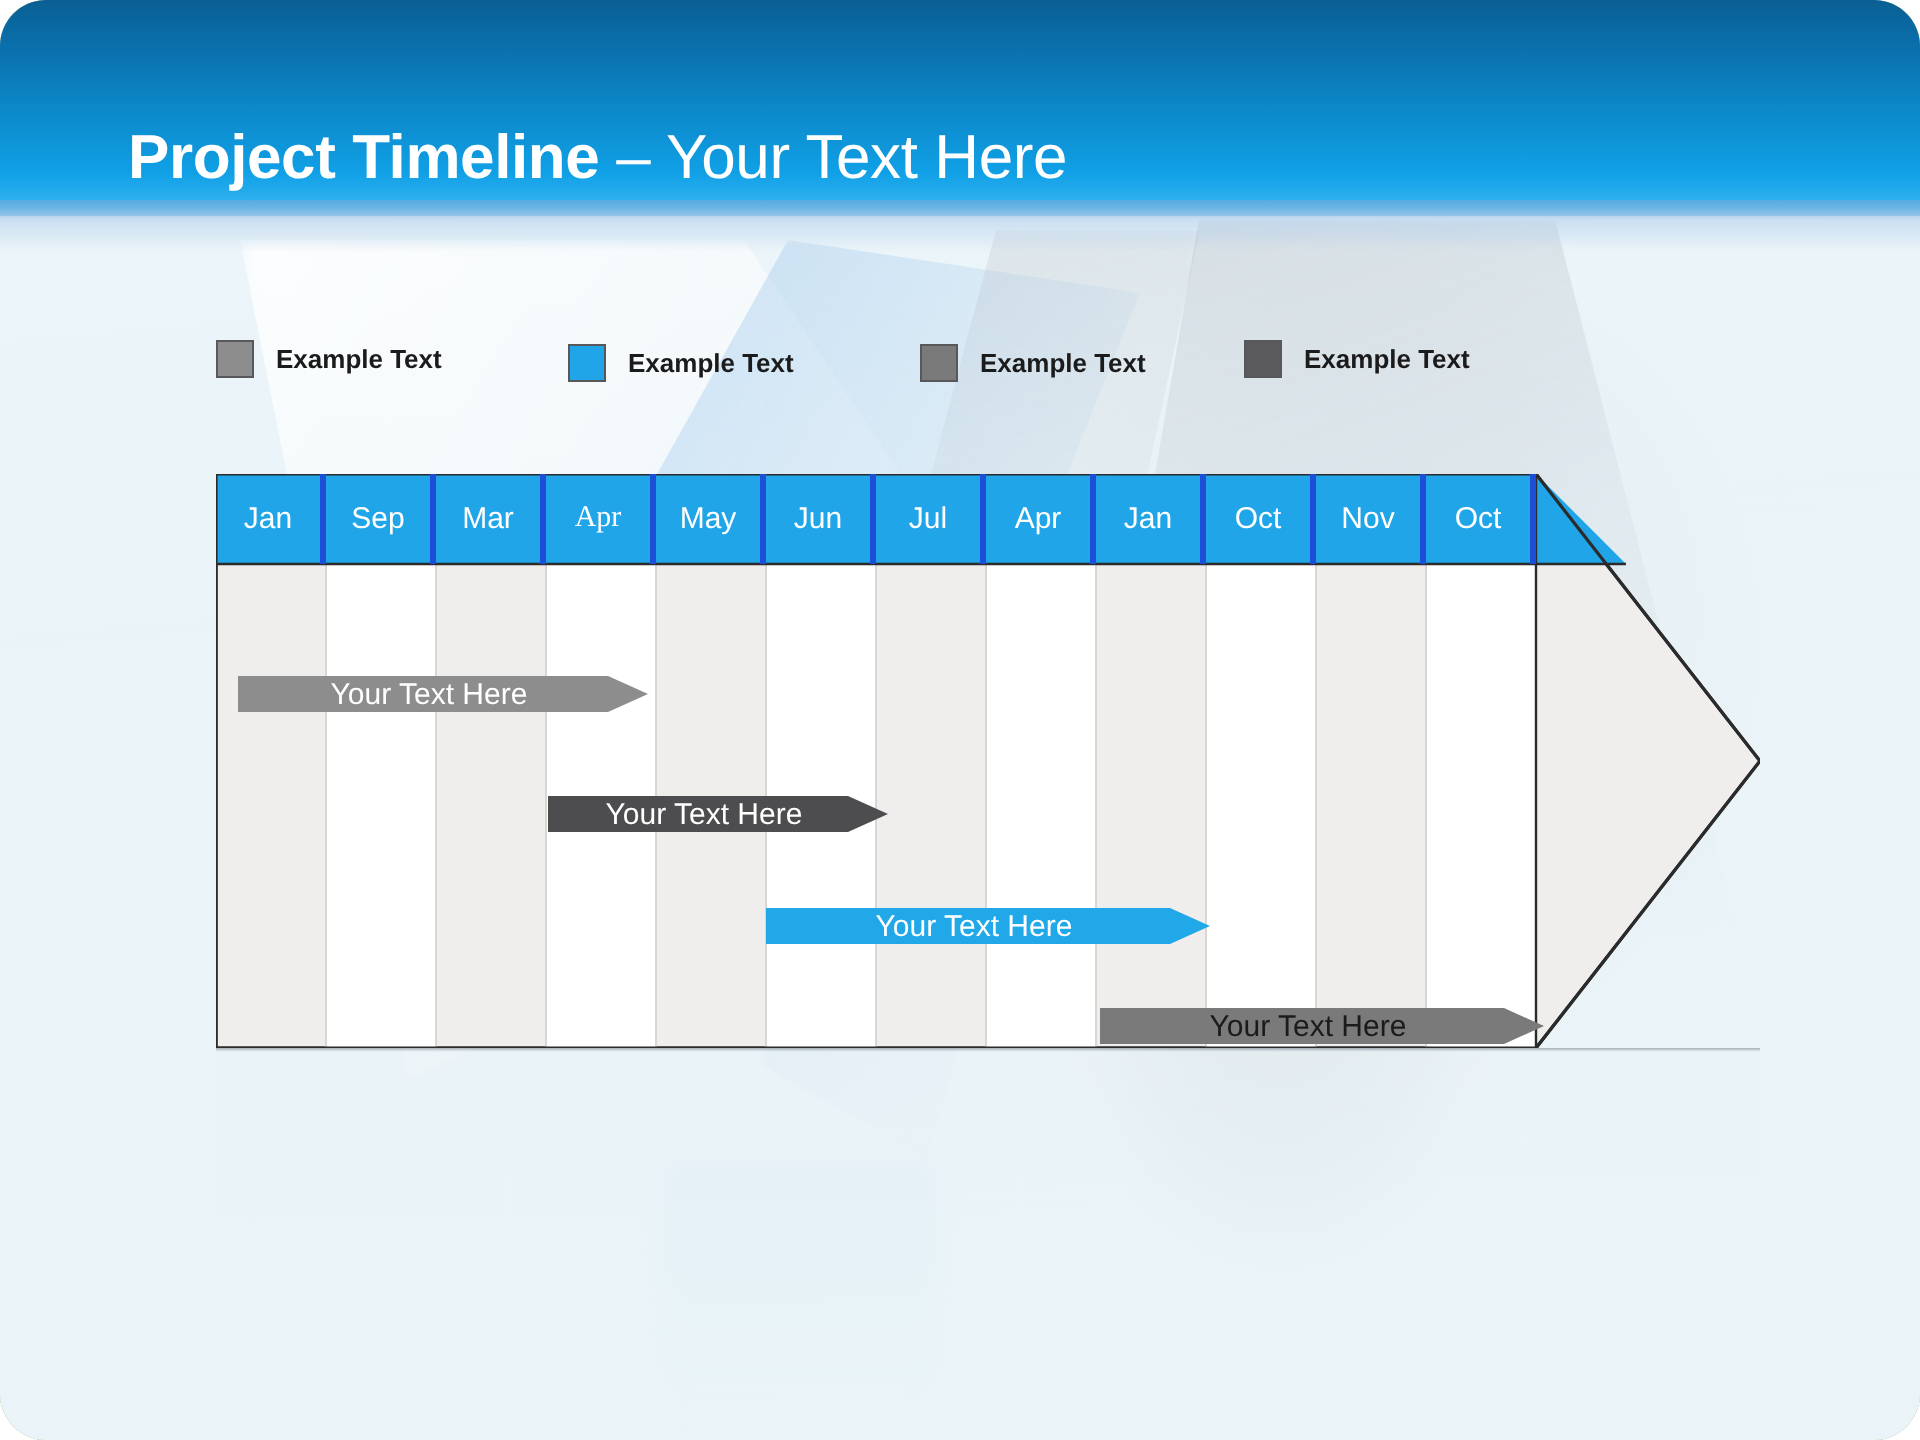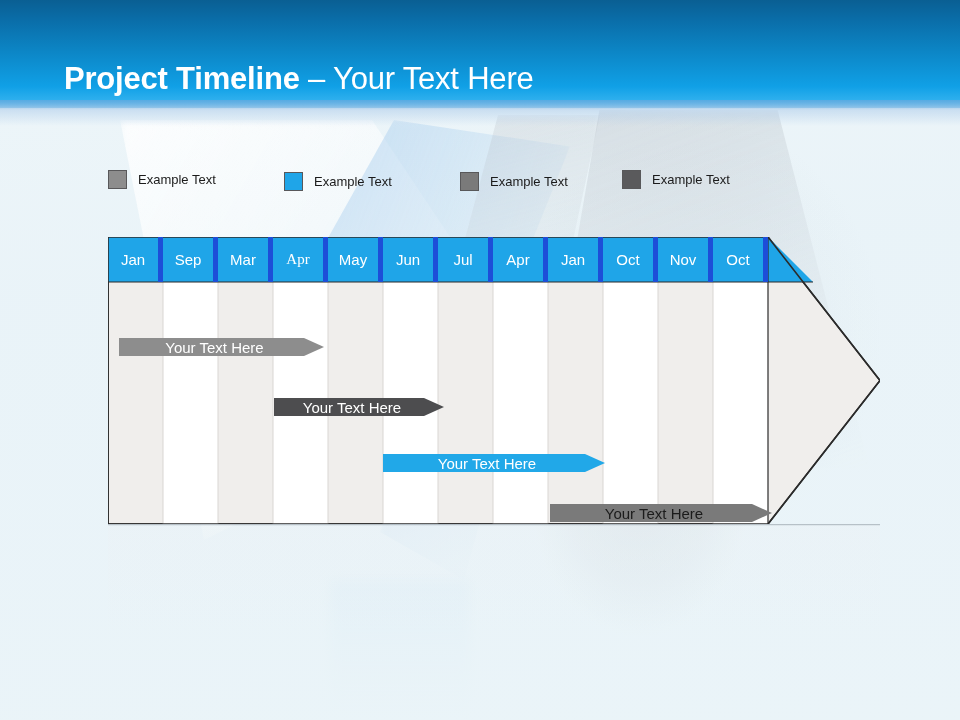--- a/index.html
+++ b/index.html
@@ -7,20 +7,21 @@
     padding: 0;
     background: #ffffff;
   }
   #slide {
     position: relative;
     width: 960px;
     height: 720px;
     overflow: hidden;
     background: #4d7c0f;
     font-family: "Liberation Sans", sans-serif;
+    border-radius: 23px;
   }
 
   
   .bg-photo {
     position: absolute;
     left: 0; top: 0;
     width: 960px; height: 720px;
     background:
       radial-gradient(ellipse 150px 190px at 640px 500px, rgba(150,158,165,0.30) 0%, rgba(150,158,165,0.16) 45%, rgba(150,158,165,0) 72%),
       radial-gradient(ellipse 90px 120px at 700px 430px, rgba(170,178,186,0.22) 0%, rgba(170,178,186,0) 70%),
@@ -126,21 +127,21 @@
   .legend-swatch {
     width: 19px;
     height: 19px;
     border: 1px solid #58585a;
     box-sizing: border-box;
     flex: none;
   }
   .legend-label {
     margin-left: 11px;
     font-size: 13px;
-    font-weight: normal;
+    font-weight: bold;
     color: #1b1b1b;
   }
 
   
   .chart {
     position: absolute;
     left: 108px;
     top: 237px;
     width: 772px;
     height: 287px;
@@ -153,21 +154,21 @@
   .month-cell {
     position: absolute;
     top: 0;
     height: 45px;
     display: flex;
     align-items: center;
     justify-content: center;
     color: #ffffff;
     font-size: 15px;
     box-sizing: border-box;
-    border-right: 5px solid #1d4ed8;
+    border-right: 3px solid #1d4ed8;
     text-align: right;
   }
 
   
   .task-bar {
     position: absolute;
     height: 18px;
     display: flex;
     align-items: center;
     justify-content: center;

